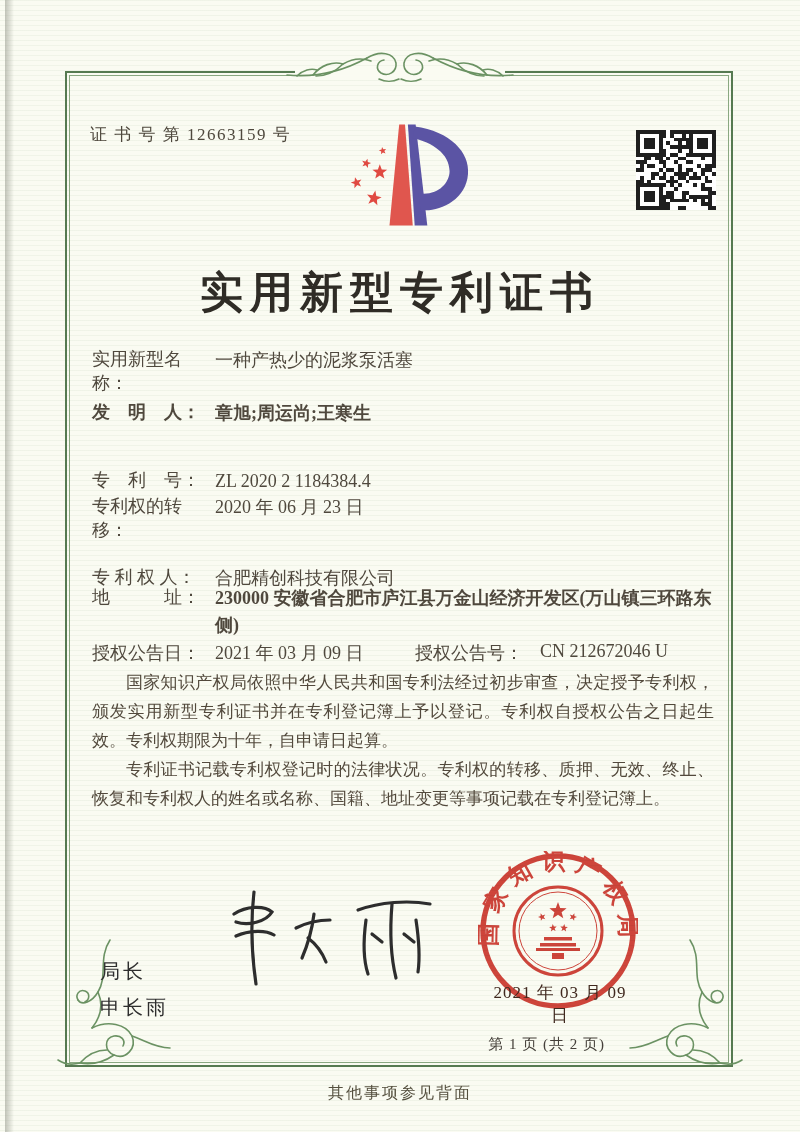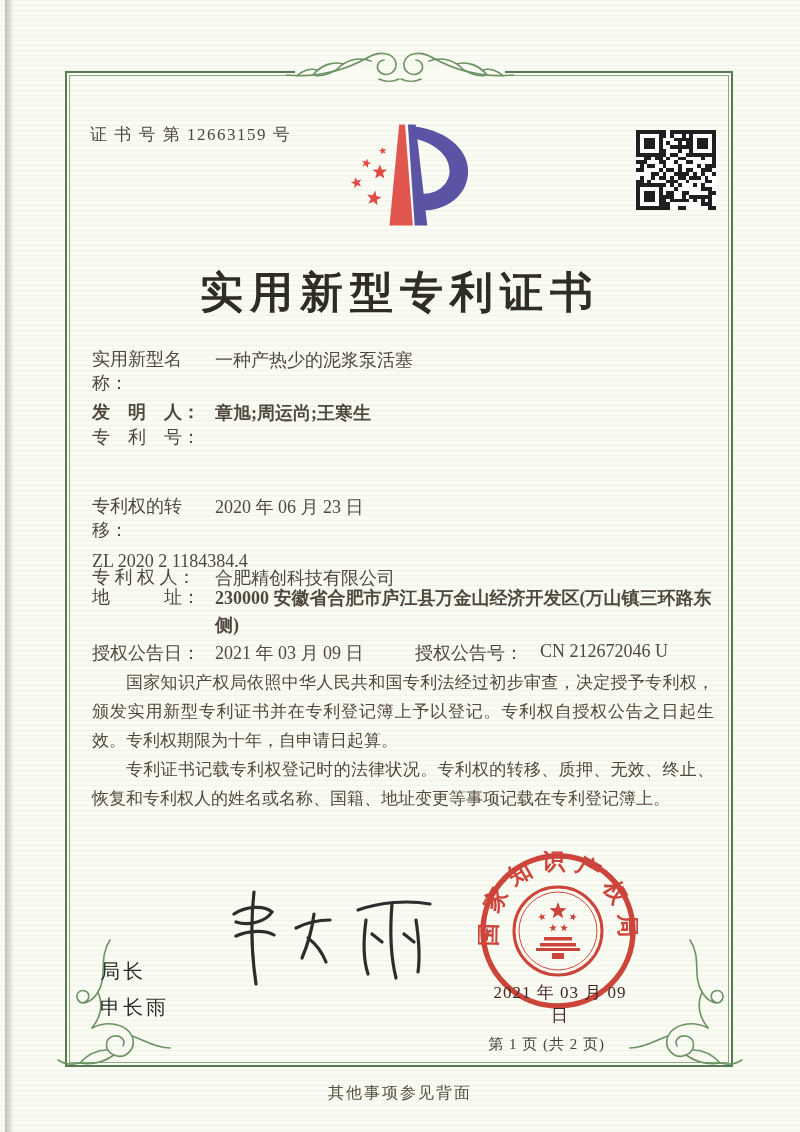--- a/index.html
+++ b/index.html
@@ -373,21 +373,21 @@
   <div class="title">实用新型专利证书</div>
 
   <div class="frow" style="top:347px;">
     <span class="lbl">实用新型名称：</span>
     <span class="val">一种产热少的泥浆泵活塞</span>
   </div>
   <div class="frow" style="top:400px;font-weight:bold;">
     <span class="lbl">发　明　人：</span>
     <span class="val">章旭;周运尚;王寒生</span>
   </div>
-  <div class="frow" style="top:425px;flex-direction:column;">
+  <div class="frow" style="top:468px;">
     <span class="lbl">专　利　号：</span>
     <span class="val">ZL 2020 2 1184384.4</span>
   </div>
   <div class="frow" style="top:494px;">
     <span class="lbl">专利权的转移：</span>
     <span class="val">2020 年 06 月 23 日</span>
   </div>
   <div class="frow" style="top:565px;">
     <span class="lbl">专 利 权 人：</span>
     <span class="val">合肥精创科技有限公司</span>

